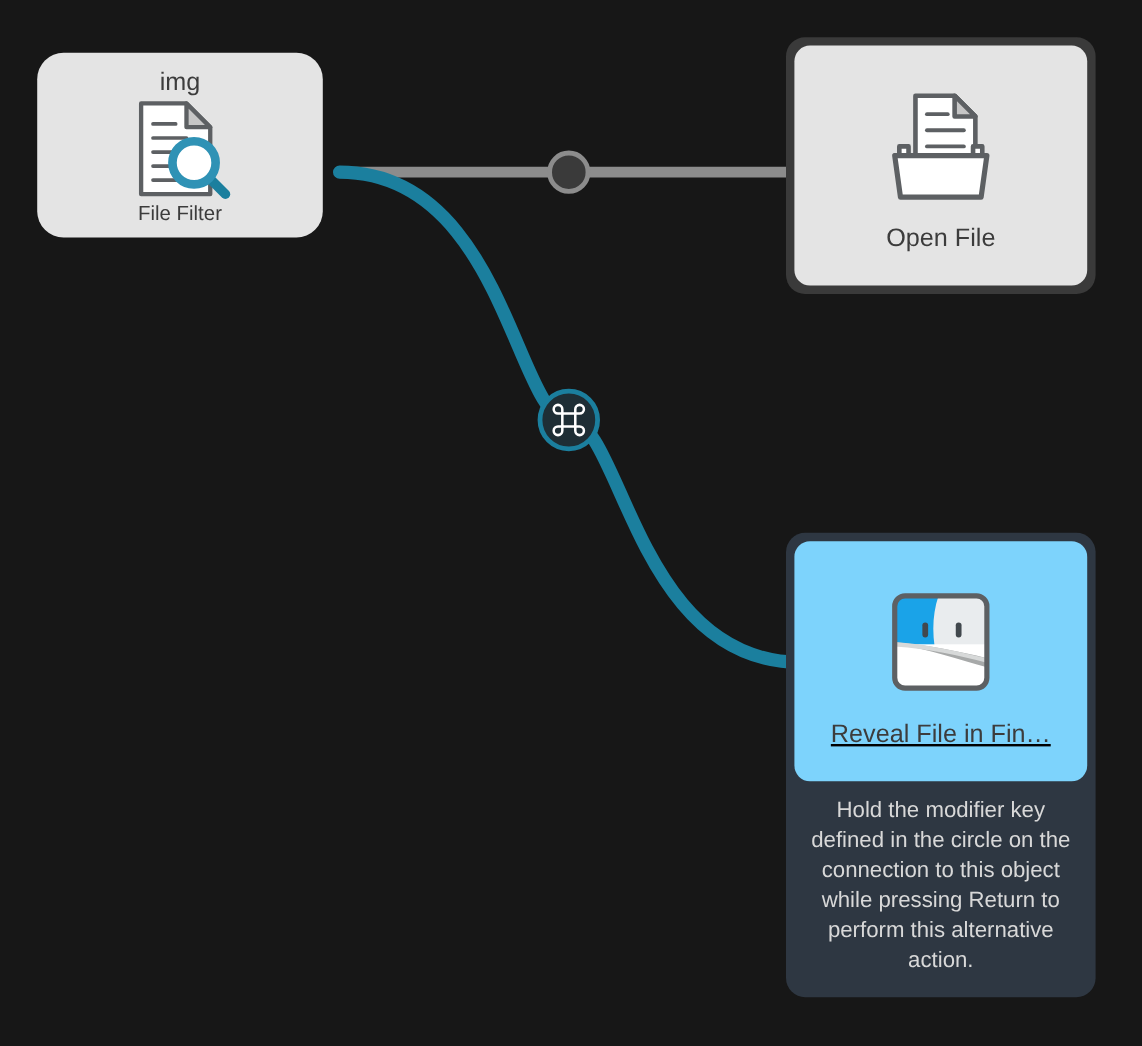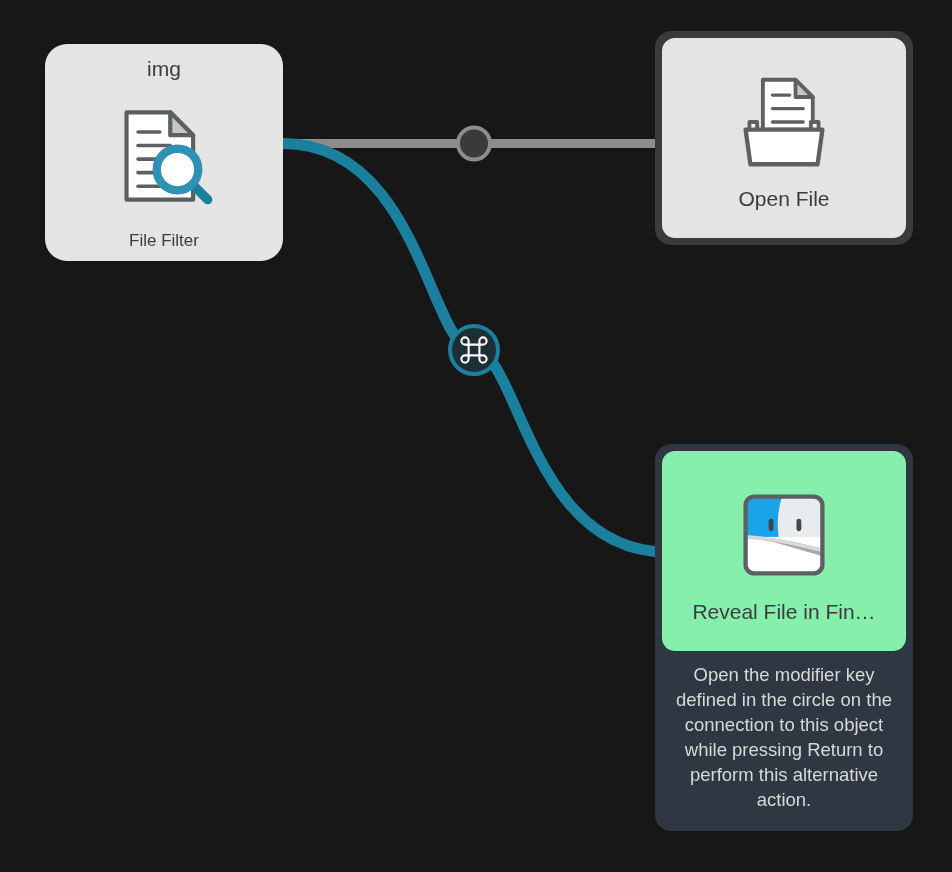--- a/index.html
+++ b/index.html
@@ -28,24 +28,24 @@
     left: 0;
     top: 0;
     width: 952px;
     height: 872px;
     pointer-events: none;
   }
 
   
   #source-node {
     position: absolute;
-    left: 45px;
+    left: 31px;
     top: 44px;
     width: 238px;
-    height: 217px;
+    height: 154px;
     background: #e4e4e4;
     border-radius: 22px;
     display: flex;
     flex-direction: column;
     align-items: center;
     justify-content: space-between;
     padding: 14px 0 12px 0;
     box-sizing: border-box;
     z-index: 5;
   }
@@ -83,21 +83,21 @@
     border-radius: 13px;
     height: 200px;
     display: flex;
     flex-direction: column;
     align-items: center;
     justify-content: center;
     box-sizing: border-box;
     padding-top: 6px;
   }
   .target-card.plain { background: #e4e4e4; }
-  .target-card.selected { background: #86efac; }
+  .target-card.selected { background: #7dd3fc; text-decoration: underline; }
 
   .target-card .card-icon {
     width: 96px;
     height: 96px;
     display: block;
     margin-bottom: 18px;
   }
   .target-card .card-title {
     font-size: 21px;
     color: #3c3c3c;
@@ -208,16 +208,16 @@
           <rect x="10" y="52" width="80" height="38" fill="#ffffff"></rect>
 
           <path d="M 10 52 C 40 56 68 66 90 72 L 90 64 C 66 58 40 53 10 50 z" fill="#a7a9a9"></path>
           <path d="M 10 50 C 42 52 70 60 90 64 L 90 68 C 66 62 40 56 10 54 z" fill="#d7d9d9"></path>
         </g>
         <rect x="10" y="10" width="80" height="80" rx="9" ry="9" fill="none" stroke="#5d6063" stroke-width="4.5"></rect>
       </svg>
       <div class="card-title">Reveal File in Fin…</div>
     </div>
 
-    <div class="target-desc">Open the modifier key defined in the circle on the connection to this object while pressing Return to perform this alternative action.</div>
+    <div class="target-desc">Hold the modifier key defined in the circle on the connection to this object while pressing Return to perform this alternative action.</div>
   </div>
 
 </div>
 
 </body></html>

